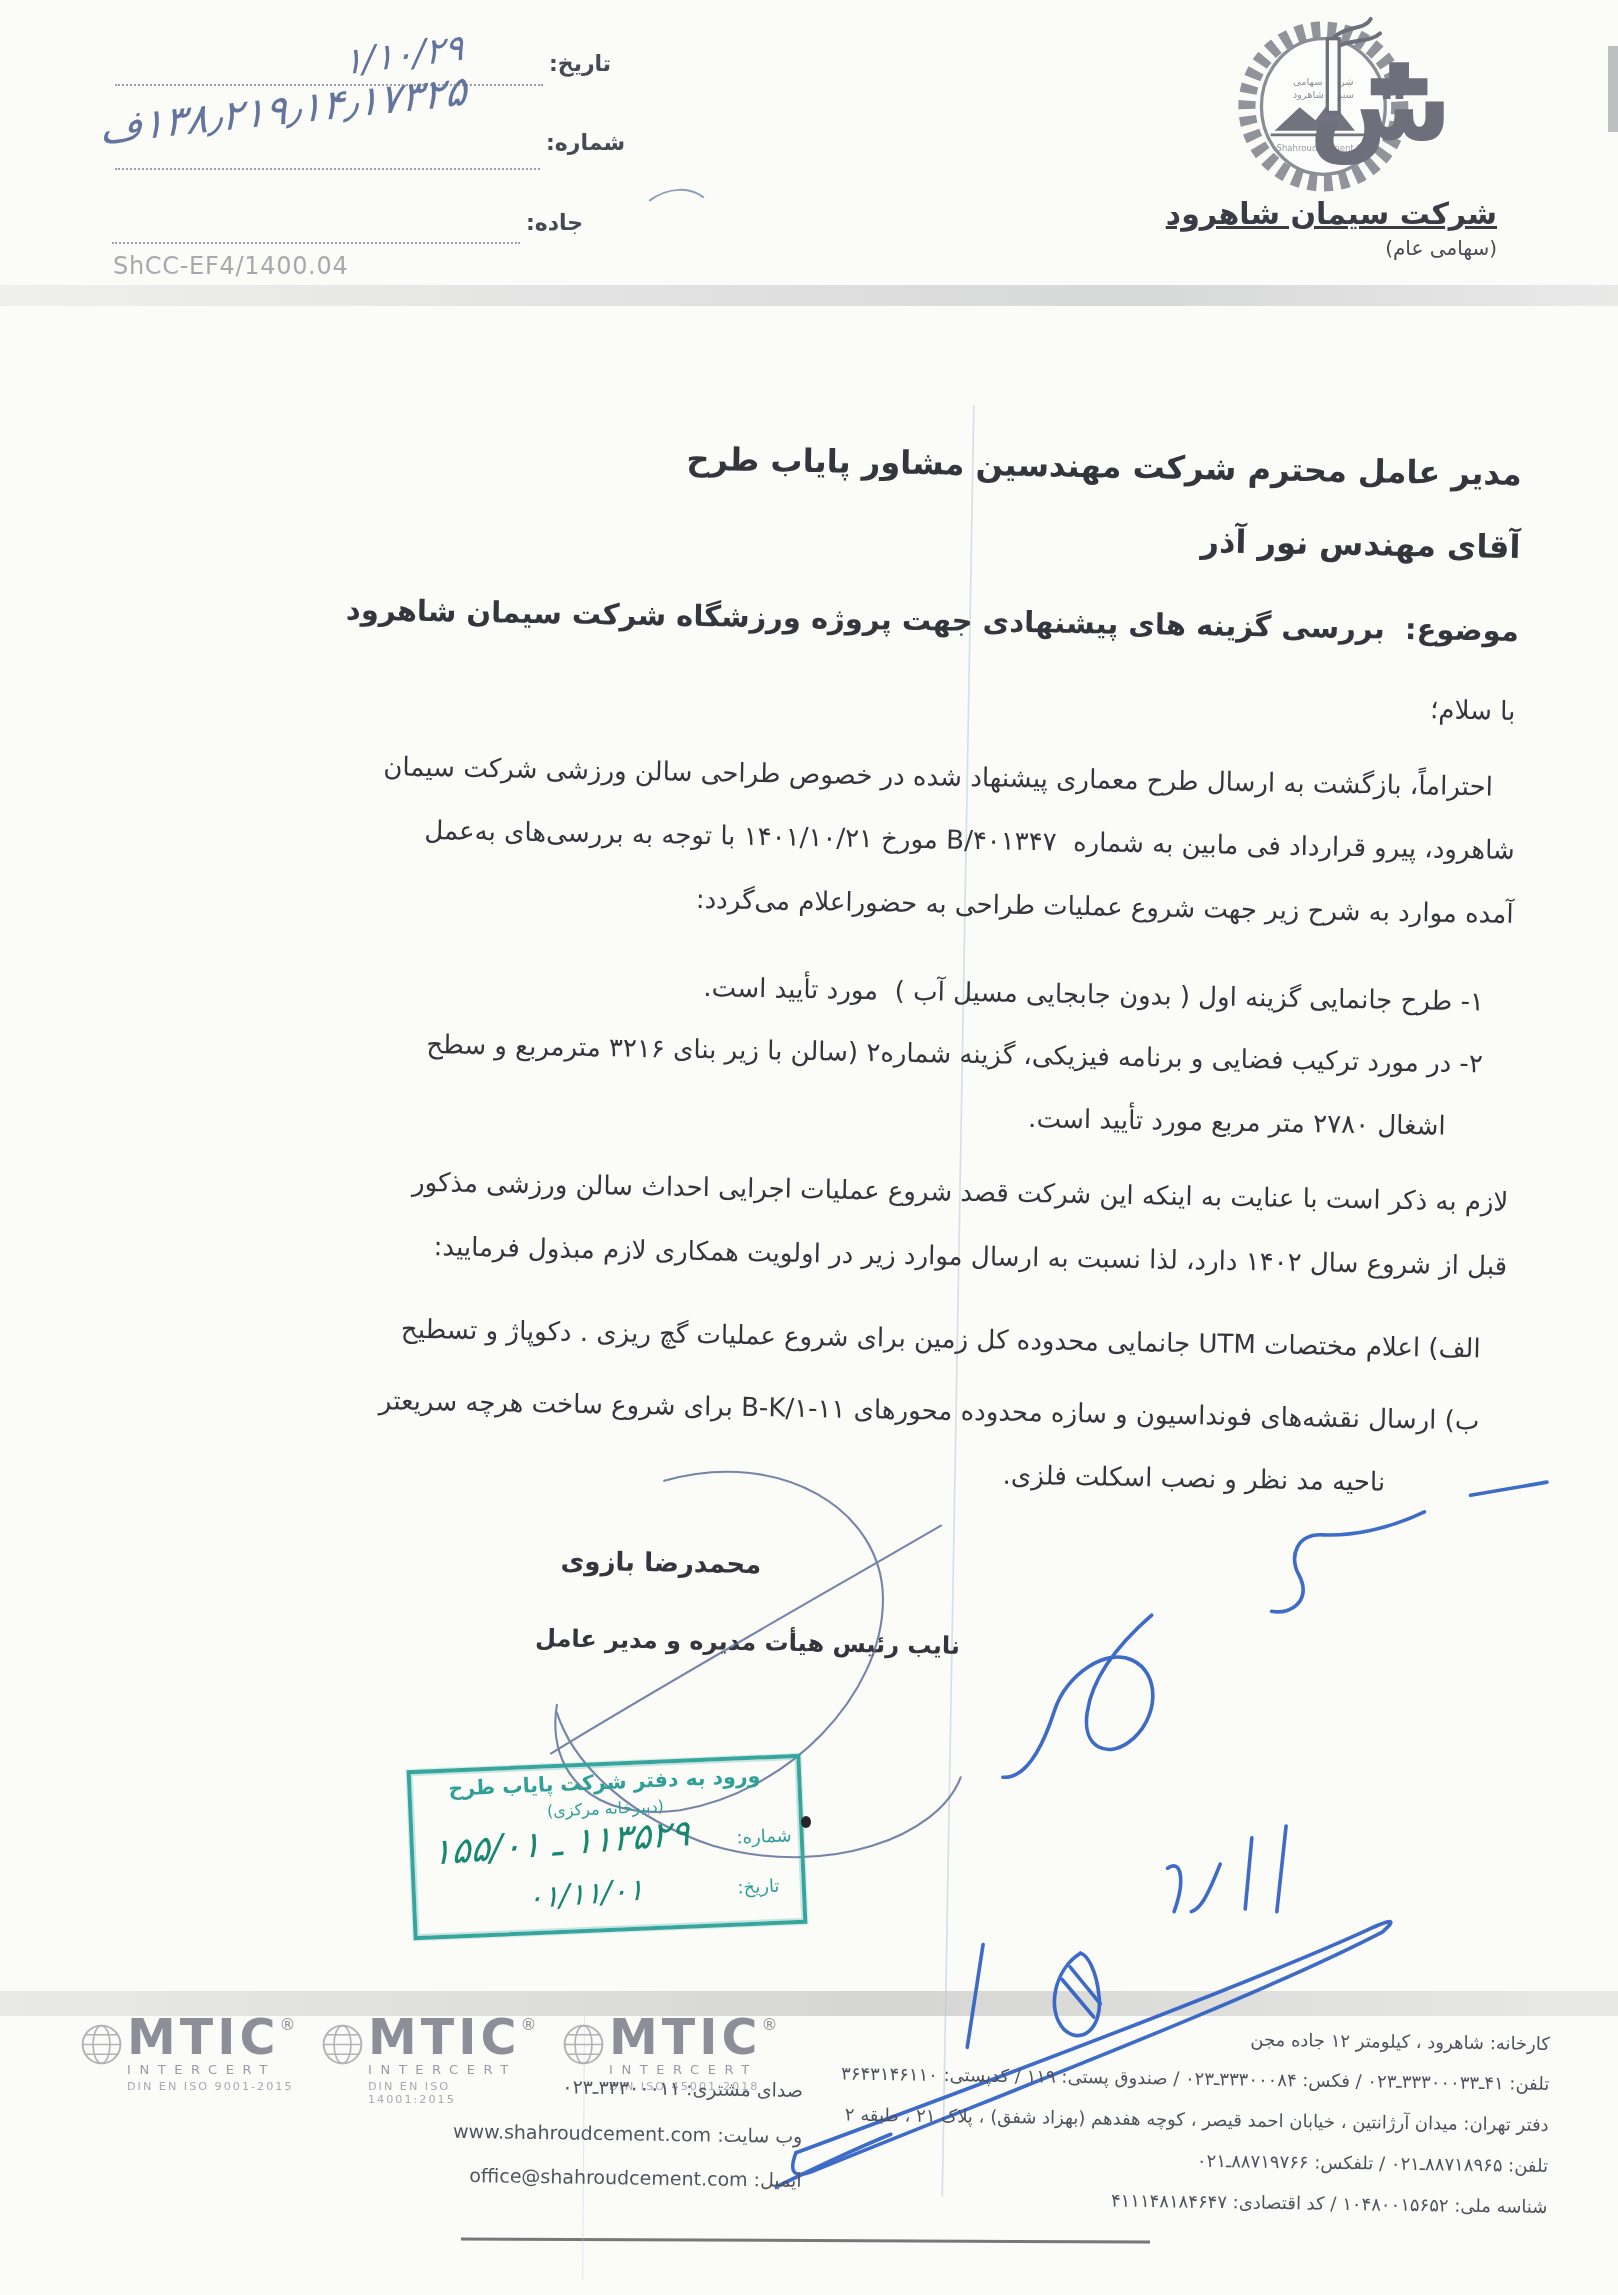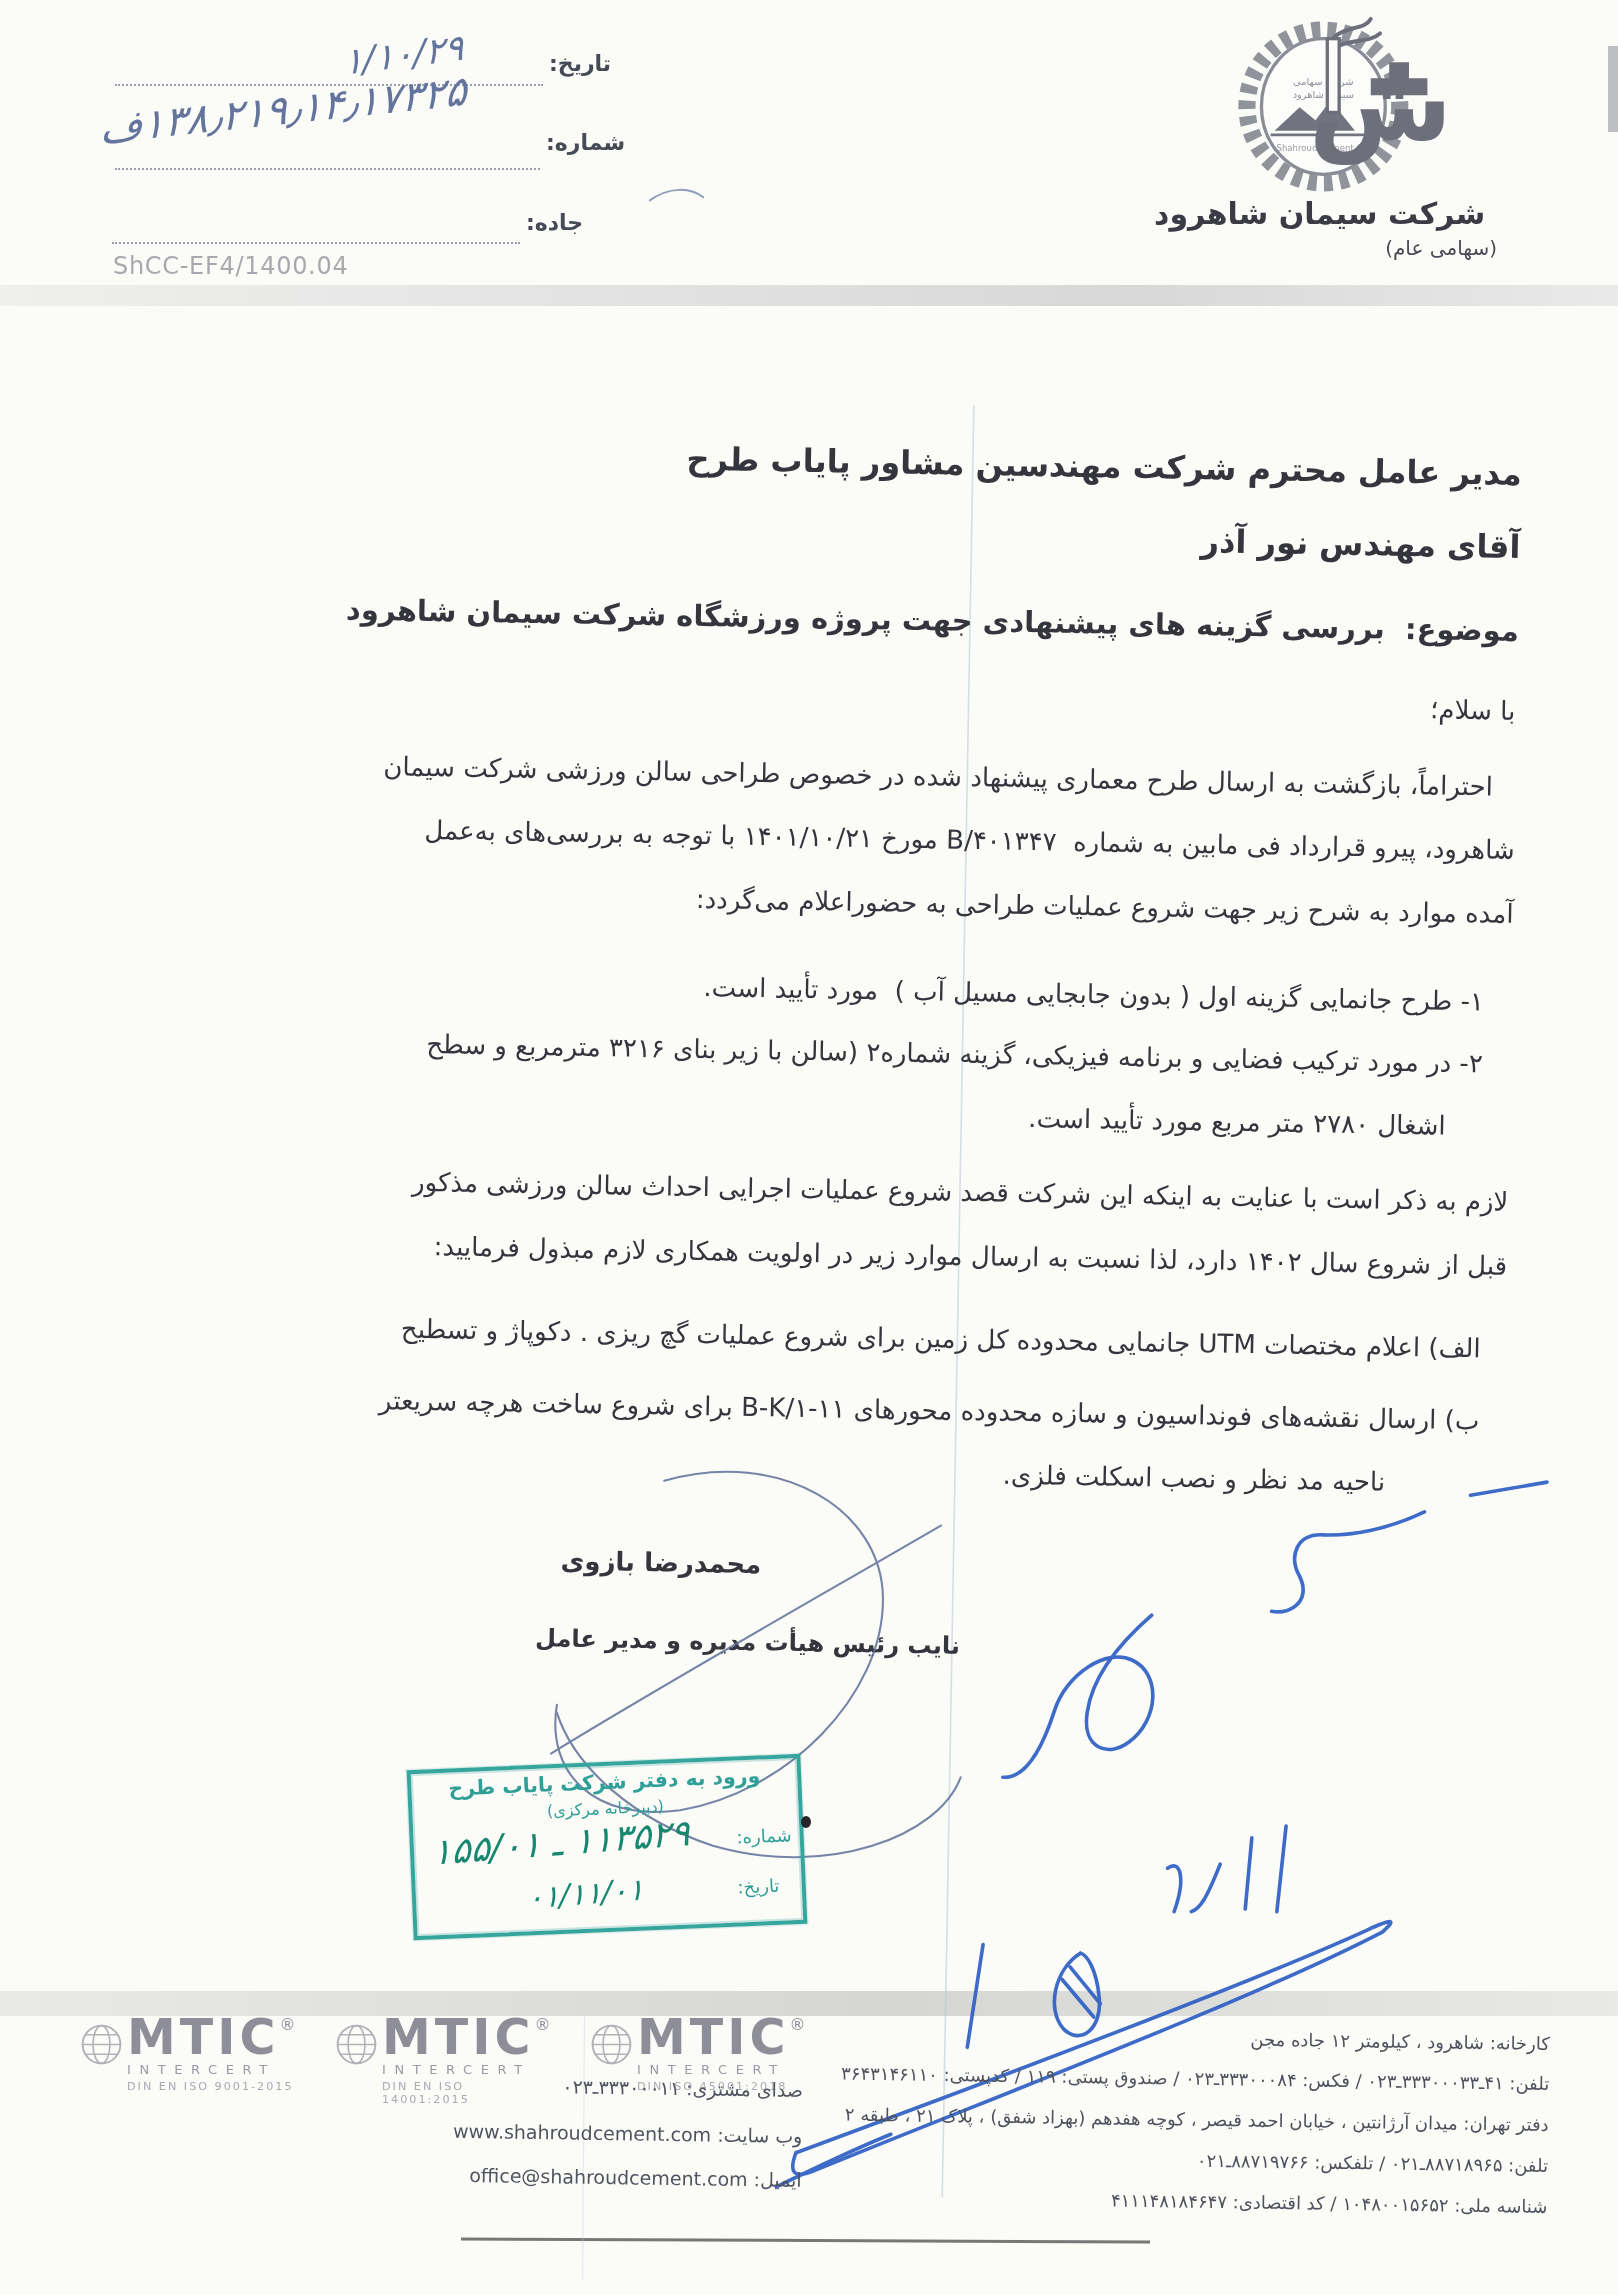--- a/index.html
+++ b/index.html
@@ -72,21 +72,21 @@
     <path d="M 78 182 L 116 146 L 140 166 L 163 136 L 200 182 Z" fill="#71737f"></path>
     <line x1="72" y1="188" x2="216" y2="188" stroke="#71737f" stroke-width="4"></line>
     <text x="152" y="112" font-size="15" fill="#8f919c" text-anchor="middle" direction="rtl">شرکت سهامی</text>
     <text x="152" y="132" font-size="15" fill="#8f919c" text-anchor="middle" direction="rtl">سیمان شاهرود</text>
     <text x="152" y="212" font-size="13" fill="#9b9da8" text-anchor="middle">Shahroud Cement Co.</text>
     <rect x="158" y="42" width="18" height="112" fill="#fcfcfa" stroke="#6d6f7a" stroke-width="5"></rect>
     <path d="M 168 40 C 186 22 214 30 224 12 M 178 52 C 200 42 222 48 238 34" fill="none" stroke="#6d6f7a" stroke-width="6" stroke-linecap="round"></path>
     <path d="M 252 78 h 30 v 24 h 28 v 26 h -86 v -26 h 28 z" fill="#6d6f7a"></path>
     <text x="348" y="196" font-size="158" font-weight="bold" fill="#6d6f7a" text-anchor="end">ش</text>
   </svg>
-  <div class="abs rtl bold" style="left:1154px;top:196px;width:343px;text-align:left;font-size:30px;color:#3a3b44;">شرکت سیمان شاهرود</div>
+  <div class="abs rtl bold" style="left:1154px;top:196px;width:343px;text-align:right;font-size:30px;color:#3a3b44;text-decoration:underline;">شرکت سیمان شاهرود</div>
   <div class="abs rtl" style="left:1154px;top:236px;width:343px;text-align:right;font-size:20px;color:#4a4b54;">(سهامی عام)</div>
 
   <div class="skew-body">
 
     <div class="bodyline bold" style="top:455px;right:97px;font-size:32px;">مدیر عامل محترم شرکت مهندسین مشاور پایاب طرح</div>
     <div class="bodyline bold" style="top:528px;right:97px;font-size:32px;">آقای مهندس نور آذر</div>
 
     <div class="bodyline bold" style="top:614px;right:97px;font-size:29px;">موضوع:&nbsp; بررسی گزینه های پیشنهادی جهت پروژه ورزشگاه شرکت سیمان شاهرود</div>
 
     <div class="bodyline" style="top:696px;right:99px;">با سلام؛</div>
@@ -138,21 +138,21 @@
   <div class="stamp">
     <div class="c" style="top:4px;font-size:20.4px;font-weight:bold;letter-spacing:0.7px;">ورود به دفتر شرکت پایاب طرح</div>
     <div class="c" style="top:33px;font-size:16px;">(دبیرخانه مرکزی)</div>
     <div style="position:absolute;right:8px;top:66px;font-size:18px;">شماره:</div>
     <div class="stamp-hw" style="left:18.4px;top:54px;font-size:36px;letter-spacing:2px;">۱۱۳۵۲۹ ـ ۱۵۵/۰۱</div>
     <div style="position:absolute;right:22.4px;top:116px;font-size:18px;">تاریخ:</div>
     <div class="stamp-hw" style="left:111px;top:109px;font-size:30px;letter-spacing:2px;">۰۱/۱۱/۰۱</div>
   </div>
   <div class="abs" style="left:801px;top:1816px;width:10px;height:12px;background:#26262a;border-radius:50%;"></div>
 
-  <div class="abs" style="left:80px;top:2015px;display:flex;gap:38px;">
+  <div class="abs" style="left:80px;top:2015px;display:flex;gap:24px;">
     <div class="cert">
       <svg width="43" height="43" viewBox="0 0 66 66" style="position:absolute;left:0;top:8px;opacity:.75;">
         <circle cx="33" cy="33" r="29" fill="none" stroke="#9a9aa4" stroke-width="3"></circle>
         <ellipse cx="33" cy="33" rx="13" ry="29" fill="none" stroke="#9a9aa4" stroke-width="2.5"></ellipse>
         <line x1="4" y1="33" x2="62" y2="33" stroke="#9a9aa4" stroke-width="2.5"></line>
         <line x1="8" y1="18" x2="58" y2="18" stroke="#9a9aa4" stroke-width="2.5"></line>
         <line x1="8" y1="48" x2="58" y2="48" stroke="#9a9aa4" stroke-width="2.5"></line>
       </svg>
       <div style="margin-left:47px;">
         <span class="brand">MTIC</span><span class="reg">®</span>

